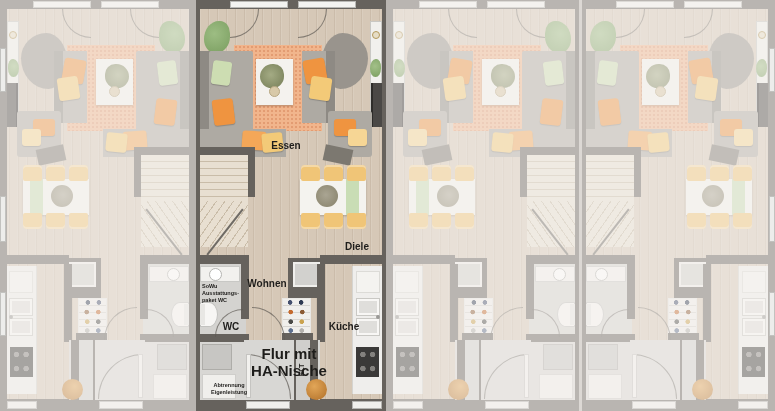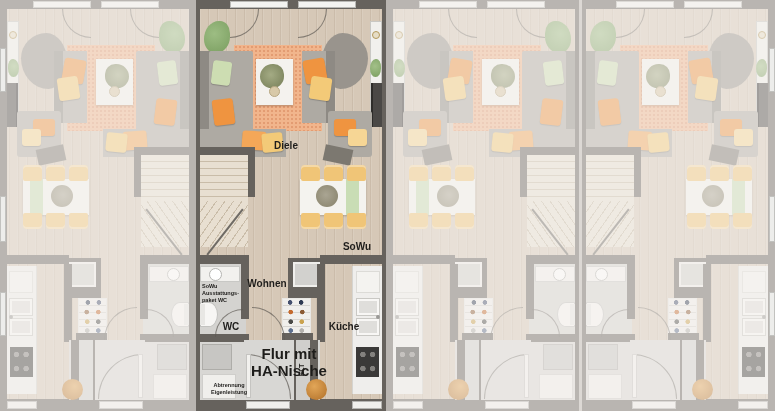--- a/index.html
+++ b/index.html
@@ -530,22 +530,22 @@
 </div>
 
   <div class="edge-win ew-l ew-1"></div>
   <div class="edge-win ew-l ew-2"></div>
   <div class="edge-win ew-l ew-3"></div>
   <div class="edge-win ew-r ew-1"></div>
   <div class="edge-win ew-r ew-2"></div>
   <div class="edge-win ew-r ew-3"></div>
 
   <div class="labels">
-    <div class="lbl lbl-wohnen">Diele</div>
-    <div class="lbl lbl-essen">SoWu</div>
+    <div class="lbl lbl-wohnen">Essen</div>
+    <div class="lbl lbl-essen">Diele</div>
     <div class="lbl lbl-diele">Wohnen</div>
     <div class="lbl lbl-wc">WC</div>
     <div class="lbl lbl-kueche">Küche</div>
     <div class="lbl lbl-flur">Flur mit
 HA-Nische</div>
     <div class="lbl lbl-elt">ELT</div>
     <div class="note note-wc">SoWu
 Ausstattungs-
 paket WC</div>
     <div class="note note-partition">Abtrennung

